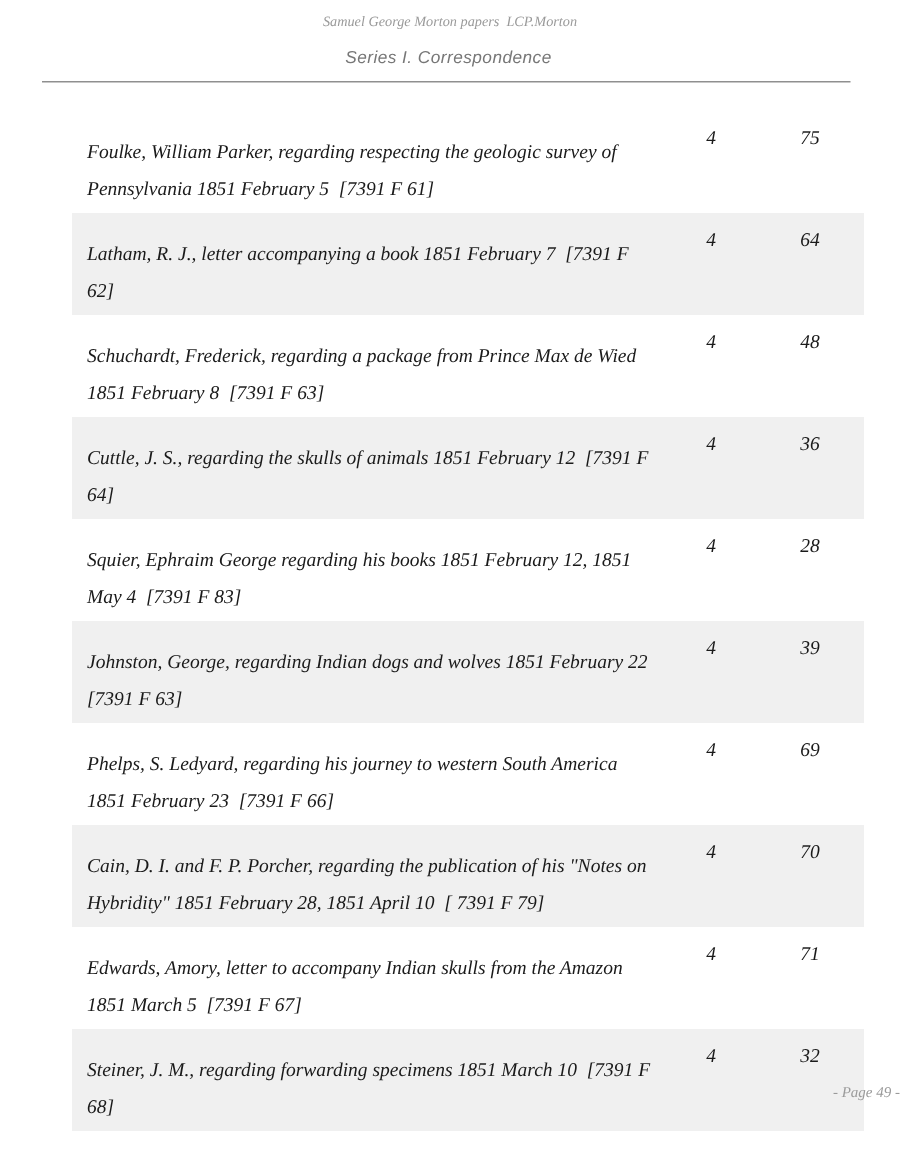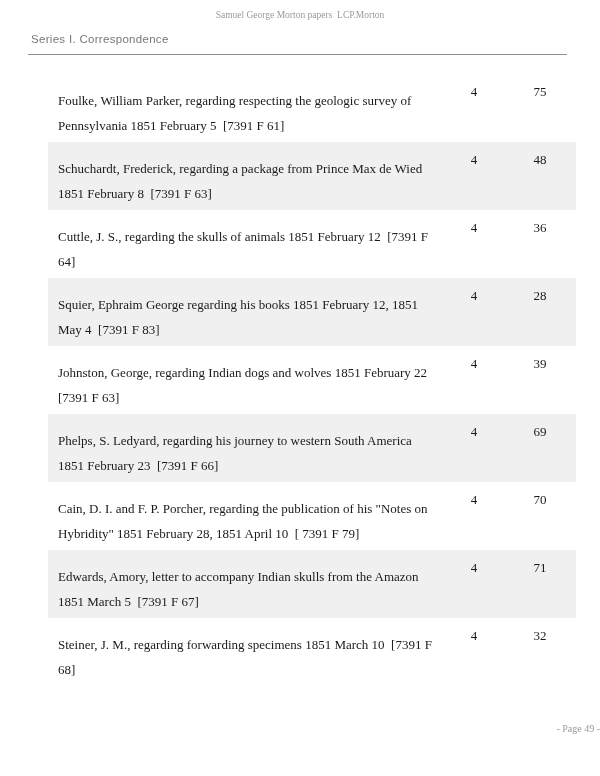--- a/index.html
+++ b/index.html
@@ -8,32 +8,34 @@
     background: #ffffff;
   }
   .page {
     position: relative;
     width: 600px;
     height: 776px;
     background: #ffffff;
     font-family: "Liberation Serif", serif;
     color: #1a1a1a;
     overflow: hidden;
+    font-style: italic;
   }
   .doc-title {
     padding-top: 10px;
     text-align: center;
     font-size: 9.5px;
     color: #9a9a9a;
     font-family: "Liberation Serif", serif;
   }
   .series-bar {
     margin: 9px 33px 0 28px;
     border-bottom: 1.5px solid #8f8f8f;
     padding: 0 0 7px 3px;
+    text-align: center;
   }
   .series-heading {
     font-family: "Liberation Sans", sans-serif;
     font-size: 11.5px;
     letter-spacing: 0.3px;
     color: #777777;
   }
   table.listing {
     margin: 19px 0 0 48px;
     width: 512px;
@@ -85,20 +87,25 @@
   </div>
 
   <table class="listing">
     <tbody>
         <tr>
     <td class="desc">Foulke, William Parker, regarding respecting the geologic survey of Pennsylvania 1851 February 5&nbsp; [7391 F 61]</td>
     <td class="box">4</td>
     <td class="folder">75</td>
   </tr>
         <tr>
+    <td class="desc">Latham, R. J., letter accompanying a book 1851 February 7&nbsp; [7391 F 62]</td>
+    <td class="box">4</td>
+    <td class="folder">64</td>
+  </tr>
+        <tr>
     <td class="desc">Schuchardt, Frederick, regarding a package from Prince Max de Wied 1851 February 8&nbsp; [7391 F 63]</td>
     <td class="box">4</td>
     <td class="folder">48</td>
   </tr>
         <tr>
     <td class="desc">Cuttle, J. S., regarding the skulls of animals 1851 February 12&nbsp; [7391 F 64]</td>
     <td class="box">4</td>
     <td class="folder">36</td>
   </tr>
         <tr>

